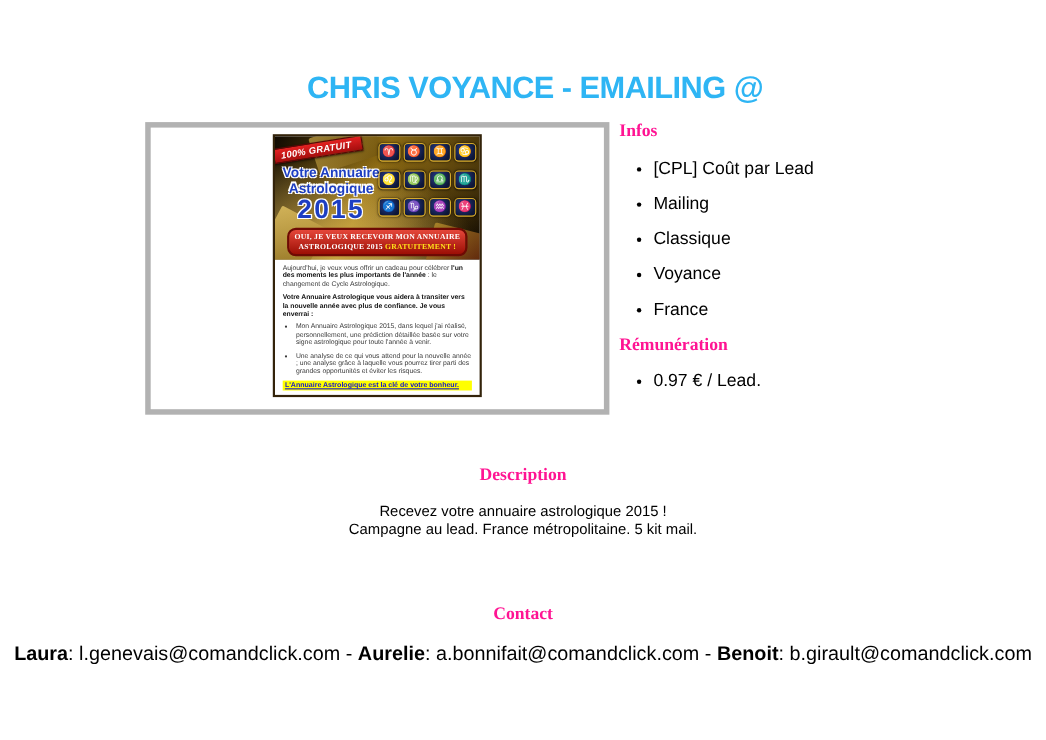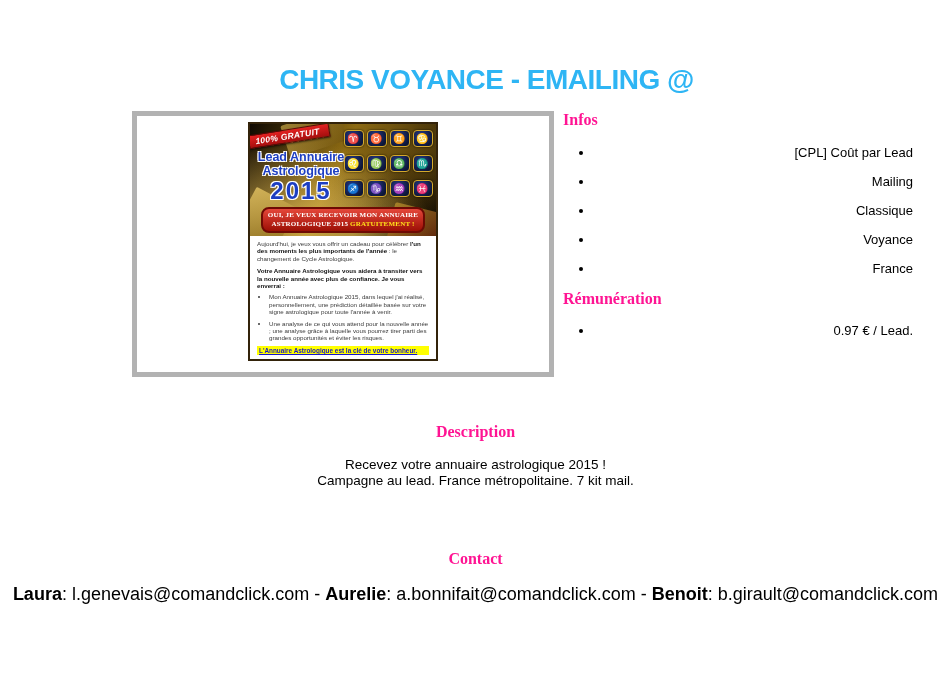--- a/index.html
+++ b/index.html
@@ -80,21 +80,21 @@
   .creative-body ul { margin:4px 0 0 12px; }
   .creative-body li { margin-bottom:4px; }
   .creative-link {
     display:block; margin-top:4px; background:#ffff00; padding:1px 2px;
     color:#1414cc; font-weight:bold; text-decoration:underline; font-size:6.4px;
   }
   
   .right-col { position:absolute; left:563px; top:111px; width:350px; }
   .h-magenta { font-size:16px; font-weight:bold; color:#ff1493;font-family:Liberation Serif, serif; }
   .right-col ul { margin:16px 0 0 0; padding-left:31px; }
-  .right-col li { font-size:13px; margin-bottom:14px;text-align:right; }
+  .right-col li { font-size:16px; margin-bottom:14px; }
   .remu-h { margin-top:8px; }
   .right-col ul.remu { margin-top:15px; }
   
   .desc { position:absolute; top:423px; left:0; width:951px; text-align:center; }
   .desc p { margin-top:16px; font-size:13.5px; line-height:16px; }
   .contact { position:absolute; top:550px; left:0; width:951px; text-align:center; }
   .contact-line { margin-top:16px; font-size:18px; }
   .pre { white-space:pre; }
 </style>
 </head>
@@ -105,21 +105,21 @@
   <h1 class="page-title">CHRIS VOYANCE - EMAILING @</h1>
 
   <div class="frame">
     <div class="creative">
       <div class="banner">
         <div class="card-a"></div>
         <div class="card-b"></div>
         <div class="card-c"></div>
         <div class="ribbon">100% GRATUIT</div>
         <div class="banner-title">
-          <span>Lead Annuaire</span><br>
+          <span>Votre Annuaire</span><br>
           <span>Astrologique</span>
         </div>
         <div class="banner-year">2015</div>
         <div class="zodiac-grid">
           <span class="zodiac-cell">♈</span>
           <span class="zodiac-cell">♉</span>
           <span class="zodiac-cell">♊</span>
           <span class="zodiac-cell">♋</span>
           <span class="zodiac-cell">♌</span>
           <span class="zodiac-cell">♍</span>
@@ -159,21 +159,21 @@
     <div class="h-magenta remu-h">Rémunération</div>
     <ul class="remu">
       <li>0.97 € / Lead.</li>
     </ul>
   </div>
 
   <div class="desc">
     <div class="h-magenta">Description</div>
     <p>
       <span>Recevez votre annuaire astrologique 2015 !</span><br>
-      <span>Campagne au lead. France métropolitaine. 7 kit mail.</span>
+      <span>Campagne au lead. France métropolitaine. 5 kit mail.</span>
     </p>
   </div>
 
   <div class="contact">
     <div class="h-magenta">Contact</div>
     <div class="contact-line">
       <b>Laura</b><span class="pre">: </span><span>l.genevais@comandclick.com</span><span class="pre"> - </span><b>Aurelie</b><span class="pre">: </span><span>a.bonnifait@comandclick.com</span><span class="pre"> - </span><b>Benoit</b><span class="pre">: </span><span>b.girault@comandclick.com</span>
     </div>
   </div>
 

